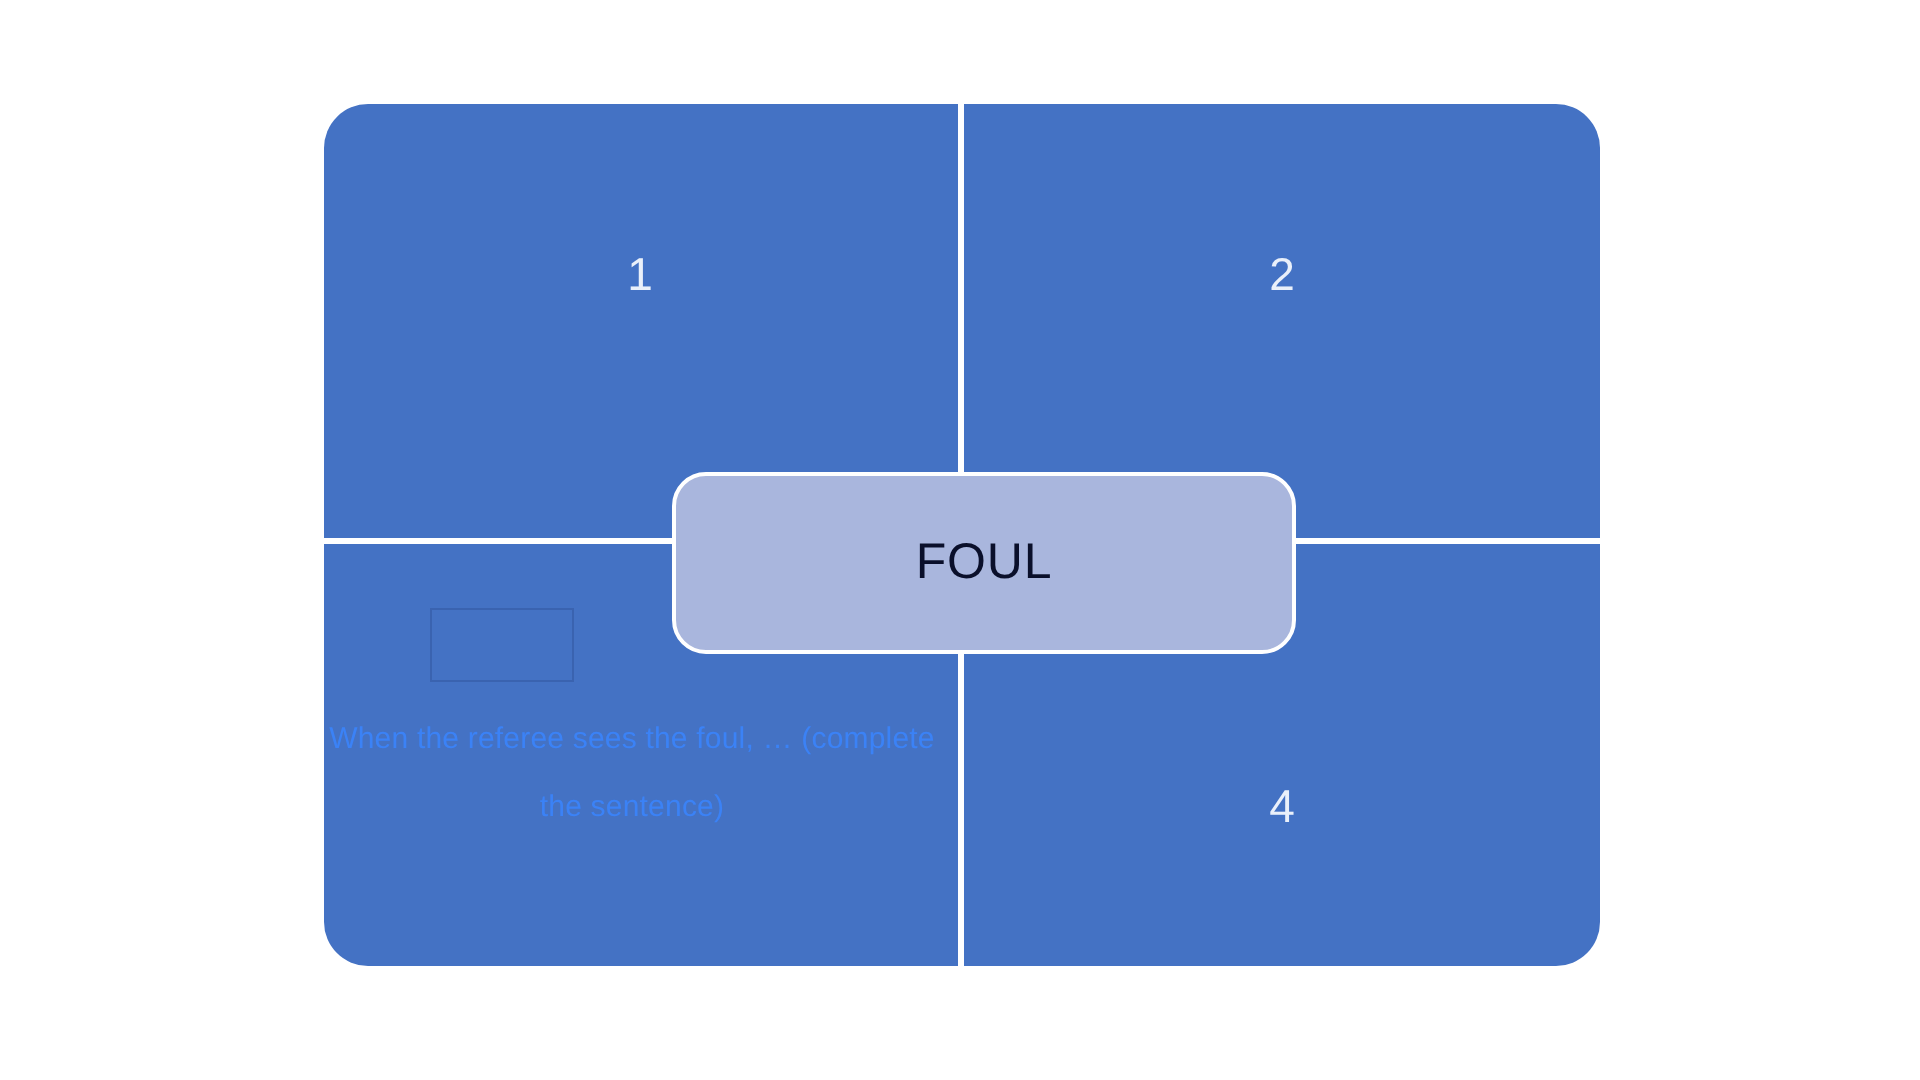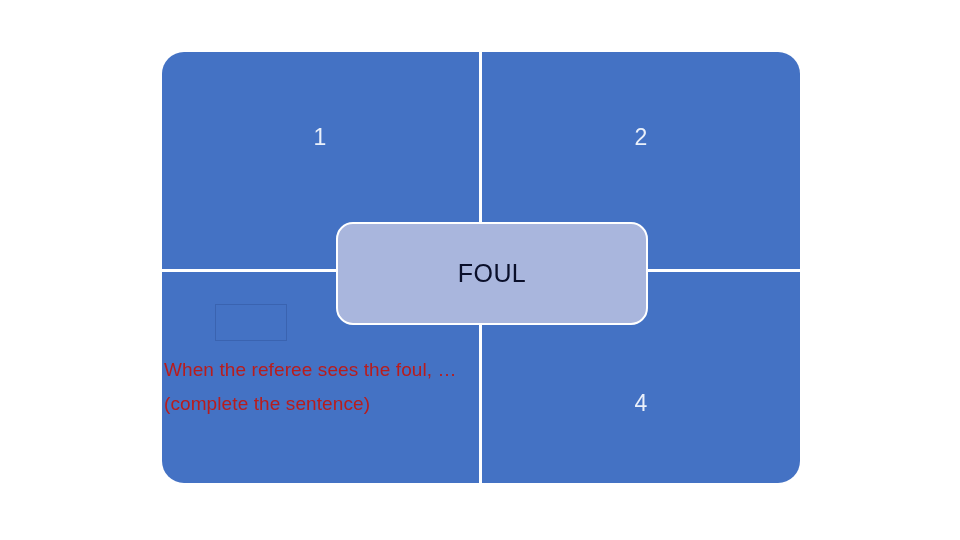--- a/index.html
+++ b/index.html
@@ -76,33 +76,34 @@
     border: 1px solid #3A63B0;
     box-sizing: border-box;
   }
 
   
   .prompt-text {
     position: absolute;
     left: 164px;
     top: 353px;
     width: 304px;
-    color: #b91c1c;
-    font-size: 19px;
+    text-align: center;
+    color: #3b82f6;
+    font-size: 15px;
     line-height: 34px;
     letter-spacing: 0.1px;
   }
 
   
   .foul-box {
     position: absolute;
     left: 336px;
-    top: 222px;
+    top: 236px;
     width: 312px;
-    height: 103px;
+    height: 91px;
     background: #A9B6DD;
     border: 2.5px solid #FFFFFF;
     border-radius: 17px;
     box-sizing: border-box;
     display: flex;
     align-items: center;
     justify-content: center;
   }
   .foul-label {
     color: #0A0F2A;

